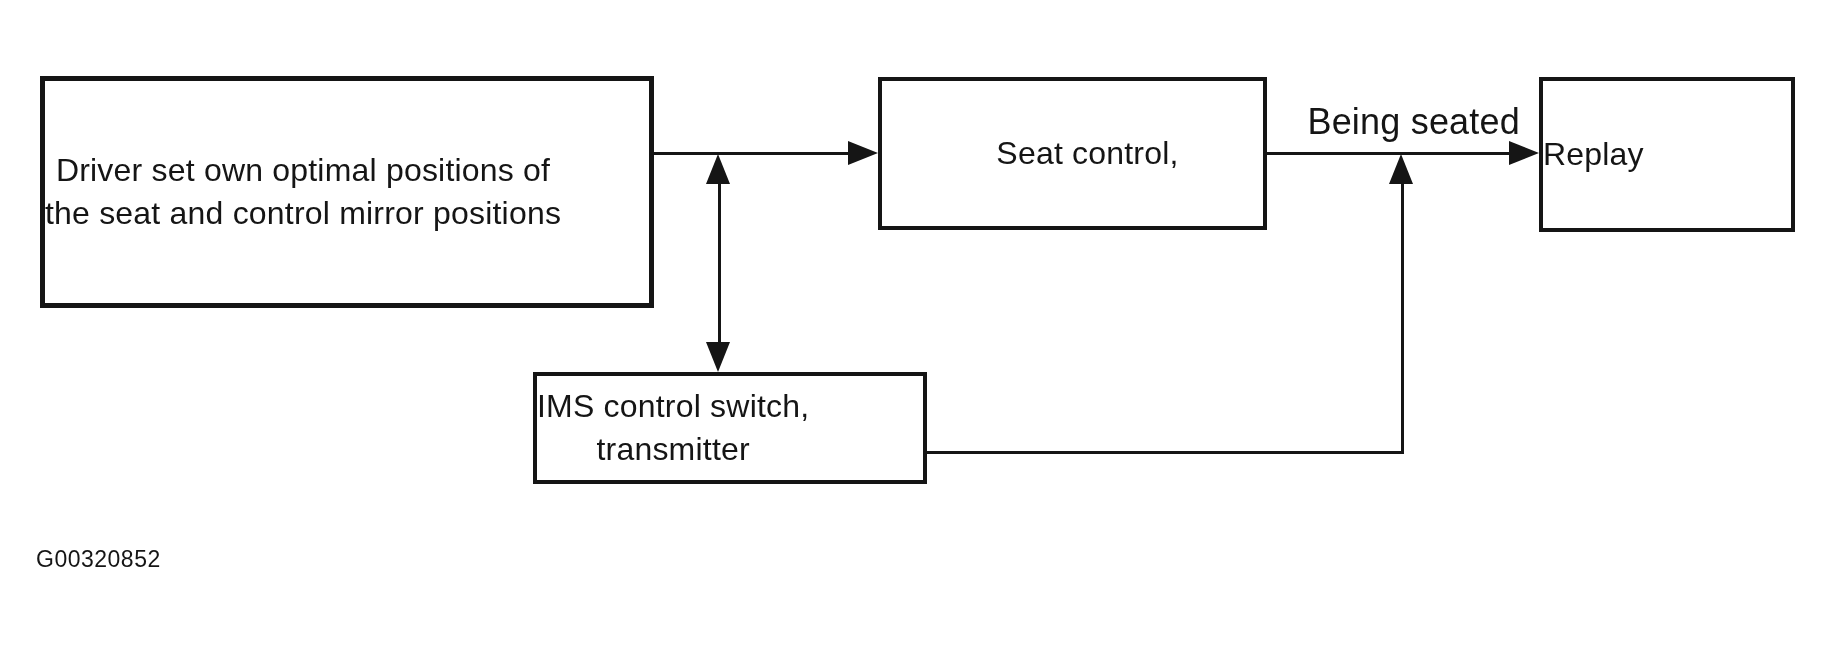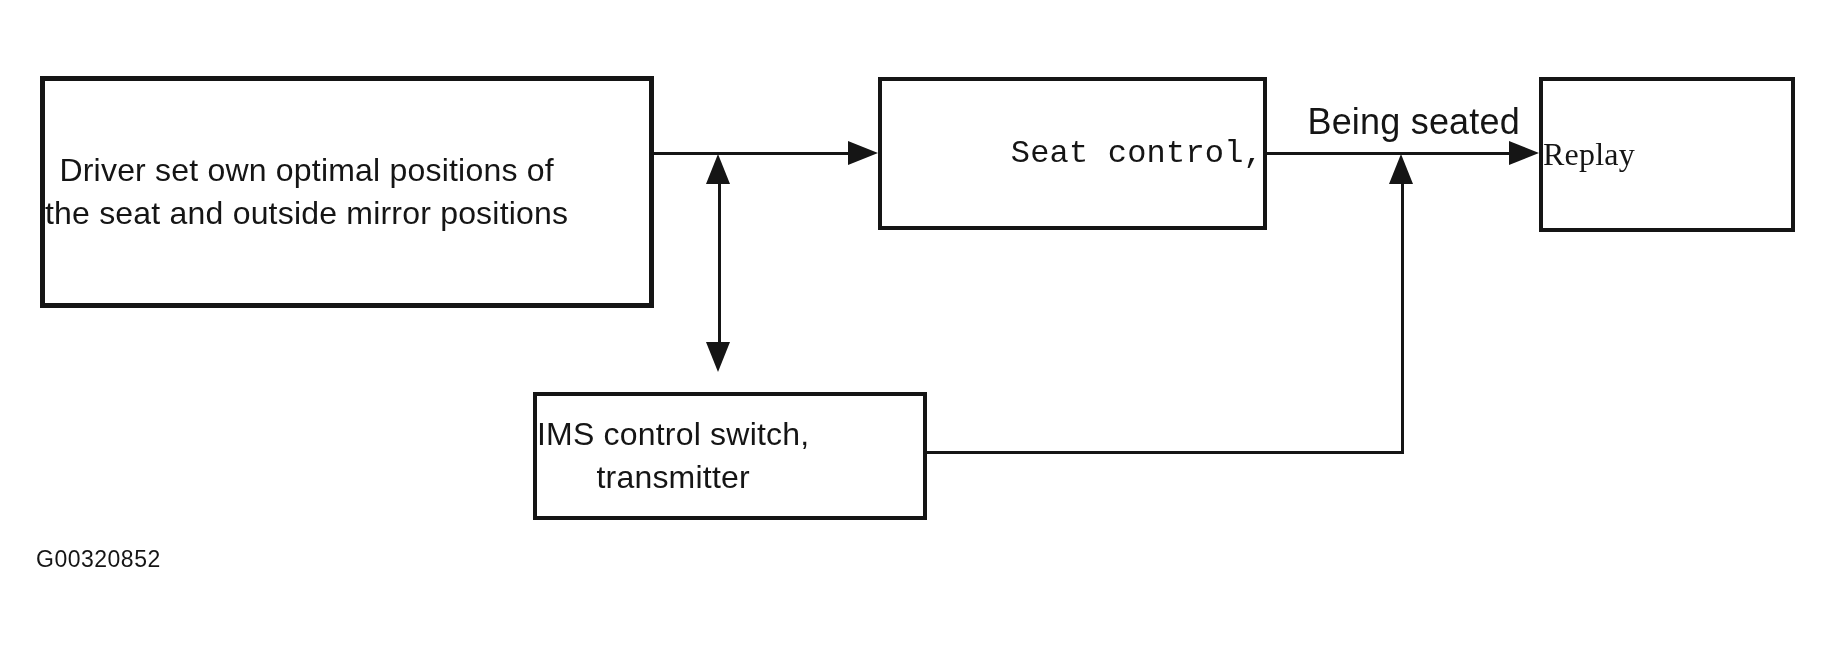--- a/index.html
+++ b/index.html
@@ -26,32 +26,31 @@
     justify-content: flex-start;
   }
   .node .box-text {
     font-size: 32px;
     line-height: 43px;
     letter-spacing: 0.2px;
     text-align: center;
     white-space: nowrap;
   }
   .node.align-left {
-    justify-content: flex-end;
-    font-family: Liberation Mono, monospace;
+    justify-content: center;
   }
   .node.align-left .box-text {
     text-align: left;
     padding-left: 30px;
   }
   
   #box-driver  { left: 40px;  top: 76px;  width: 614px; height: 232px; border-width: 5px; }
   #box-seat    { left: 878px; top: 77px;  width: 389px; height: 153px; }
-  #box-replay  { left: 1539px;top: 77px;  width: 256px; height: 155px; font-family: Liberation Serif, serif; }
-  #box-ims     { left: 533px; top: 372px; width: 394px; height: 128px; margin-top: 20px; }
+  #box-replay  { left: 1539px;top: 77px;  width: 256px; height: 155px; }
+  #box-ims     { left: 533px; top: 372px; width: 394px; height: 112px; }
 
   
   .h-line, .v-line {
     position: absolute;
     background: #151515;
   }
   .h-line { height: 3px; }
   .v-line { width: 3px; }
   #line-driver-seat { left: 654px; top: 152px; width: 196px; }
   #line-branch-v    { left: 718px; top: 182px; height: 162px; }
@@ -108,21 +107,21 @@
   }
 </style>
 </head>
 <body>
 
 <div class="canvas">
 
   <div class="node" id="box-driver">
     <div class="box-text">
       <div>Driver set own optimal positions of</div>
-      <div>the seat and outside mirror positions</div>
+      <div>the seat and control mirror positions</div>
     </div>
   </div>
 
   <div class="node align-left" id="box-seat">
     <div class="box-text">
       <div>Seat control,</div>
     </div>
   </div>
 
   <div class="node" id="box-replay">

